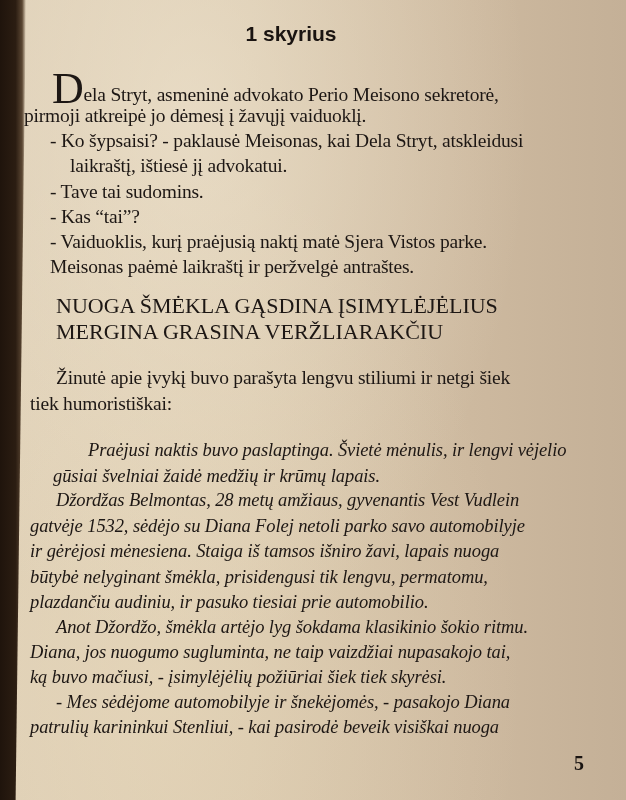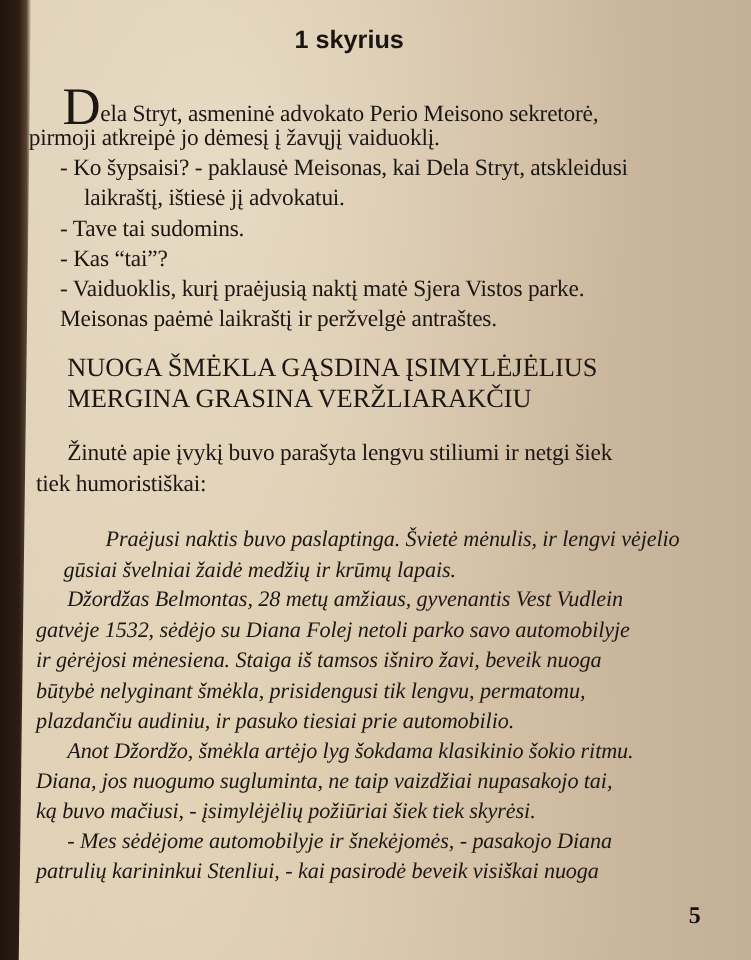--- a/index.html
+++ b/index.html
@@ -67,21 +67,21 @@
     <div class="line head" style="left:56px; top:294px;">NUOGA ŠMĖKLA GĄSDINA ĮSIMYLĖJĖLIUS</div>
     <div class="line head" style="left:56px; top:320px;">MERGINA GRASINA VERŽLIARAKČIU</div>
 
     <div class="line" style="left:56px; top:366px;">Žinutė apie įvykį buvo parašyta lengvu stiliumi ir netgi šiek</div>
     <div class="line" style="left:30px; top:392px;">tiek humoristiškai:</div>
 
     <div class="line it" style="left:56px; top:438px;margin-left:32px;">Praėjusi naktis buvo paslaptinga. Švietė mėnulis, ir lengvi vėjelio</div>
     <div class="line it" style="left:30px; top:464px;margin-left:23px;">gūsiai švelniai žaidė medžių ir krūmų lapais.</div>
     <div class="line it" style="left:56px; top:488px;">Džordžas Belmontas, 28 metų amžiaus, gyvenantis Vest Vudlein</div>
     <div class="line it" style="left:30px; top:514px;">gatvėje 1532, sėdėjo su Diana Folej netoli parko savo automobilyje</div>
-    <div class="line it" style="left:30px; top:539px;">ir gėrėjosi mėnesiena. Staiga iš tamsos išniro žavi, beveik nuoga</div>
+    <div class="line it" style="left:30px; top:539px;">ir gėrėjosi mėnesiena. Staiga iš tamsos išniro žavi, lapais nuoga</div>
     <div class="line it" style="left:30px; top:565px;">būtybė nelyginant šmėkla, prisidengusi tik lengvu, permatomu,</div>
     <div class="line it" style="left:30px; top:590px;">plazdančiu audiniu, ir pasuko tiesiai prie automobilio.</div>
     <div class="line it" style="left:56px; top:615px;">Anot Džordžo, šmėkla artėjo lyg šokdama klasikinio šokio ritmu.</div>
     <div class="line it" style="left:30px; top:640px;">Diana, jos nuogumo sugluminta, ne taip vaizdžiai nupasakojo tai,</div>
     <div class="line it" style="left:30px; top:665px;font-style:italic;">ką buvo mačiusi, - įsimylėjėlių požiūriai šiek tiek skyrėsi.</div>
     <div class="line it" style="left:56px; top:690px;">- Mes sėdėjome automobilyje ir šnekėjomės, - pasakojo Diana</div>
     <div class="line it" style="left:30px; top:715px;">patrulių karininkui Stenliui, - kai pasirodė beveik visiškai nuoga</div>
   </div>
 
   <div class="pagenum">5</div>

